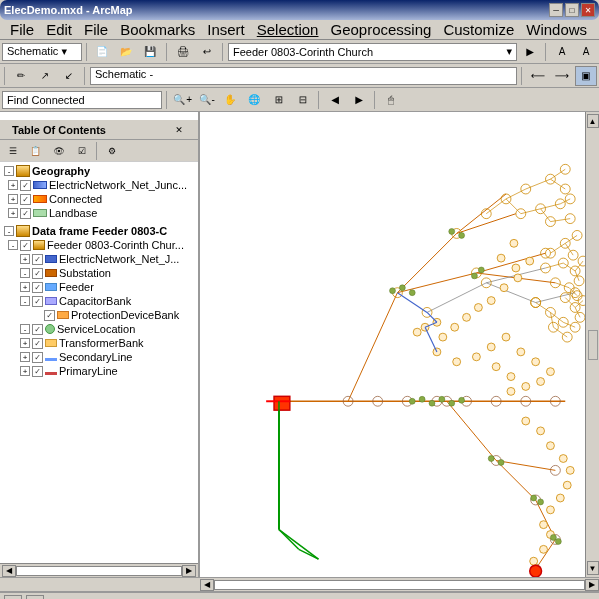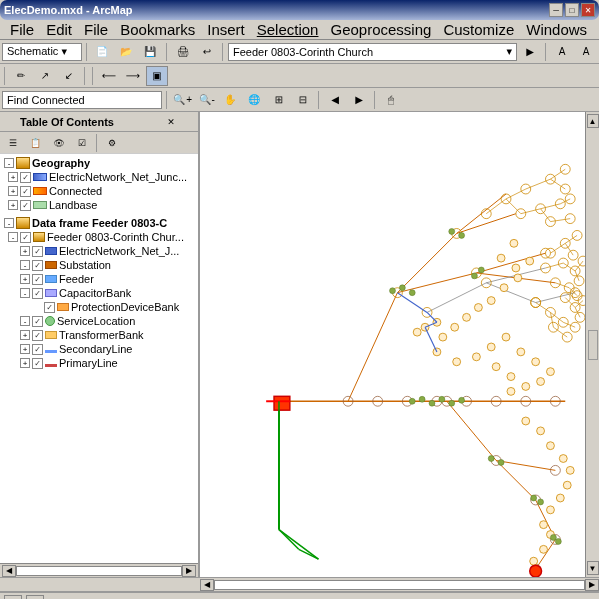--- a/index.html
+++ b/index.html
@@ -125,23 +125,24 @@
       border-right: 2px solid #999;
       display: flex;
       flex-direction: column;
       overflow: hidden;
     }
     .toc-header {
       background: #d4d0c8;
       height: 20px;
       display: flex;
       align-items: center;
-      padding: 0 20px;
+      padding: 0 12px;
       border-bottom: 1px solid #999;
       justify-content: space-between;
+      margin-top: 8px;
     }
     .toc-title { font-size: 11px; font-weight: bold; }
     .toc-toolbar {
       background: #d4d0c8;
       height: 22px;
       display: flex;
       align-items: center;
       padding: 0 2px;
       border-bottom: 1px solid #ccc;
       gap: 1px;
@@ -282,20 +283,23 @@
   <div class="toolbar-btn">A</div>
   <div class="toolbar-btn">A</div>
 </div>
 
 <div class="schematic-editor-bar">
   <div class="toolbar-separator"></div>
   <div class="toolbar-btn">✏</div>
   <div class="toolbar-btn">↗</div>
   <div class="toolbar-btn">↙</div>
   <div class="toolbar-separator"></div>
+  <div style="flex:1; background:white; border:1px solid #888; height:18px;">
+    <span style="padding:0 4px; font-size:11px;">Schematic -</span>
+  </div>
   <div class="toolbar-separator"></div>
   <div class="toolbar-btn">⟵</div>
   <div class="toolbar-btn">⟶</div>
   <div class="toolbar-btn" style="background:#b0c4de; border:1px solid #888;">▣</div>
 </div>
 
 <div class="find-connected-bar">
   <div class="find-connected-dropdown" style="min-width:160px;">
     <span>Find Connected</span>
   </div>

